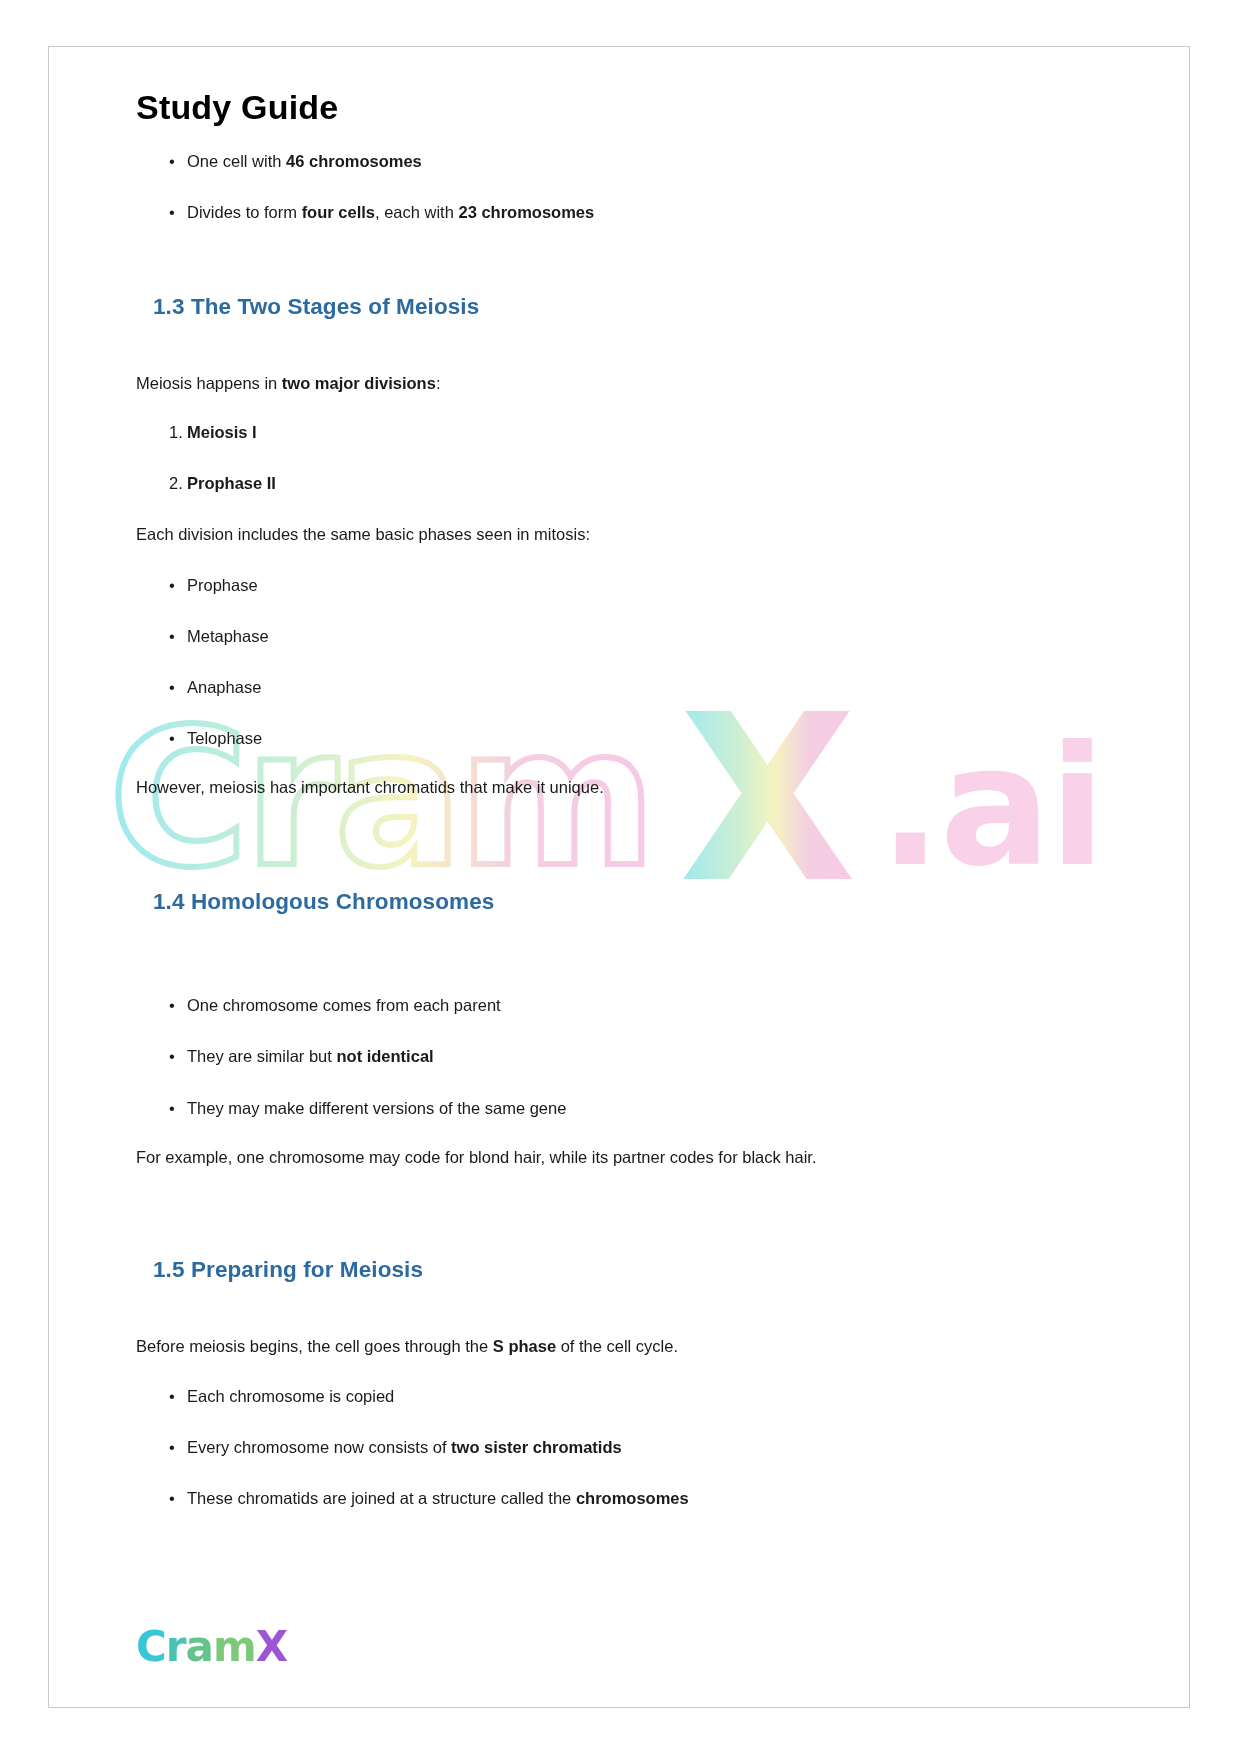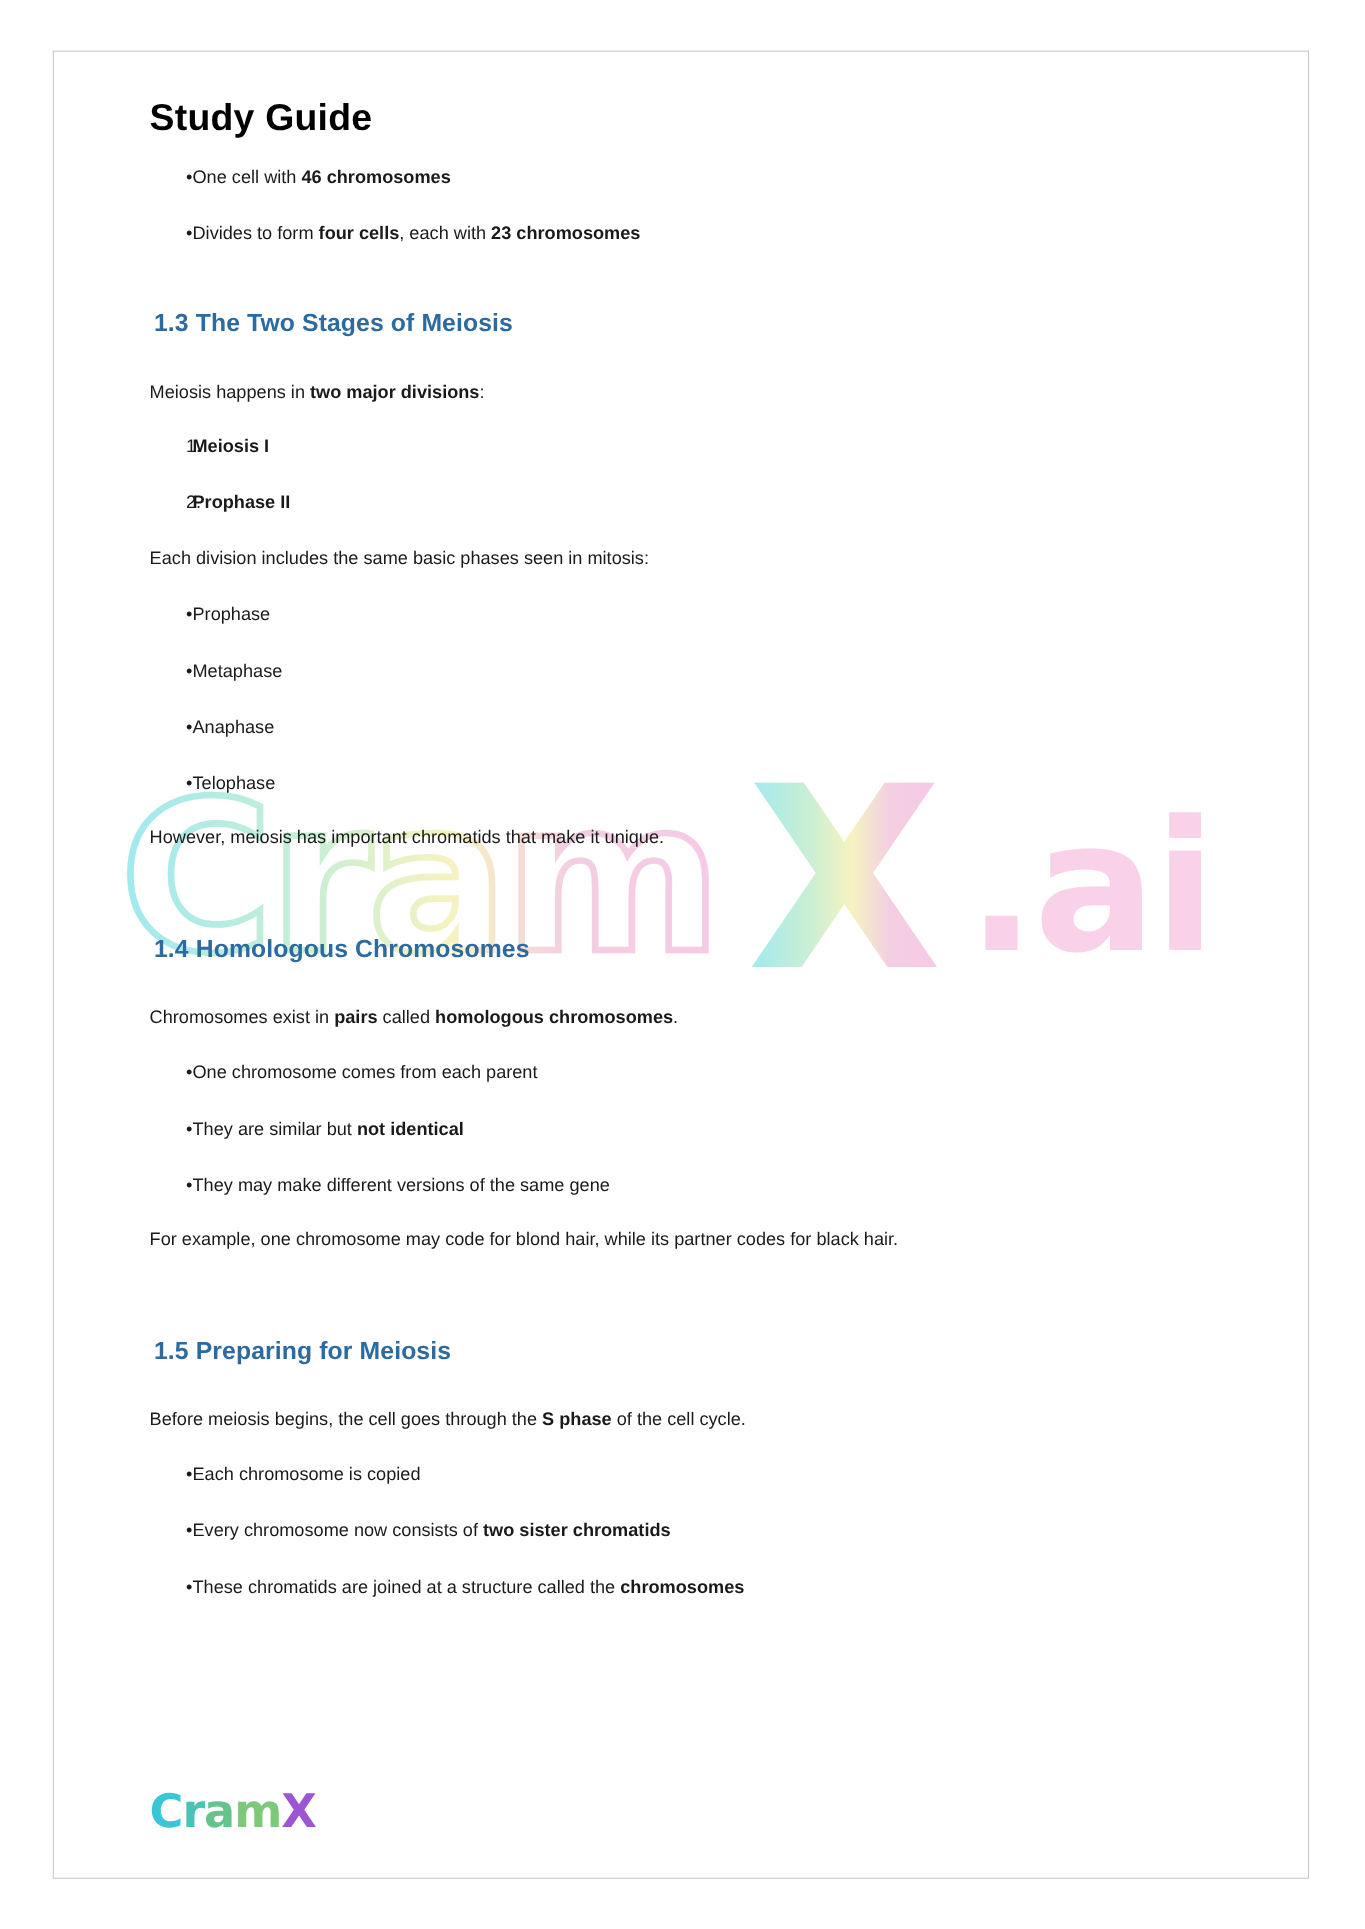--- a/index.html
+++ b/index.html
@@ -61,32 +61,33 @@
   .bullet-item .marker {
     width: 39px;
     flex: 0 0 39px;
     text-align: left;
     padding-left: 33px;
     box-sizing: border-box;
     color: #1a1a1a;
   }
   .bullet-item .btext {
     flex: 1;
+    margin-left: 12px;
   }
   .ordered .marker {
     padding-left: 33px;
     width: 39px;
     flex: 0 0 39px;
   }
   .gap-sm { height: 22px; }
   h2.section {
     font-size: 22.5px;
     color: #2c6aa0;
     font-weight: bold;
-    margin: 4px;
+    margin: 17px;
     padding: 0;
     line-height: 1.3;
     letter-spacing: 0.1px;
   }
   p.para {
     font-size: 16.5px;
     line-height: 1.35;
     margin: 0;
     padding: 0;
     color: #1a1a1a;
@@ -202,21 +203,20 @@
       </li>
     </ul>
 
     <div style="height:26px;"></div>
     <p class="para">However, meiosis has important chromatids that make it unique.</p>
 
     <div style="height:72px;"></div>
 
     <h2 class="section">1.4 Homologous Chromosomes</h2>
     <div style="height:33px;"></div>
-    <p class="para">Chromosomes exist in <b>pairs</b> called <b>homologous chromosomes</b>.</p>
     <div style="height:28px;"></div>
 
     <ul class="bullet-list">
       <li class="bullet-item" style="margin-bottom:29px;">
         <span class="marker">•</span>
         <span class="btext">One chromosome comes from each parent</span>
       </li>
       <li class="bullet-item" style="margin-bottom:29px;">
         <span class="marker">•</span>
         <span class="btext">They are similar but <b>not identical</b></span>

